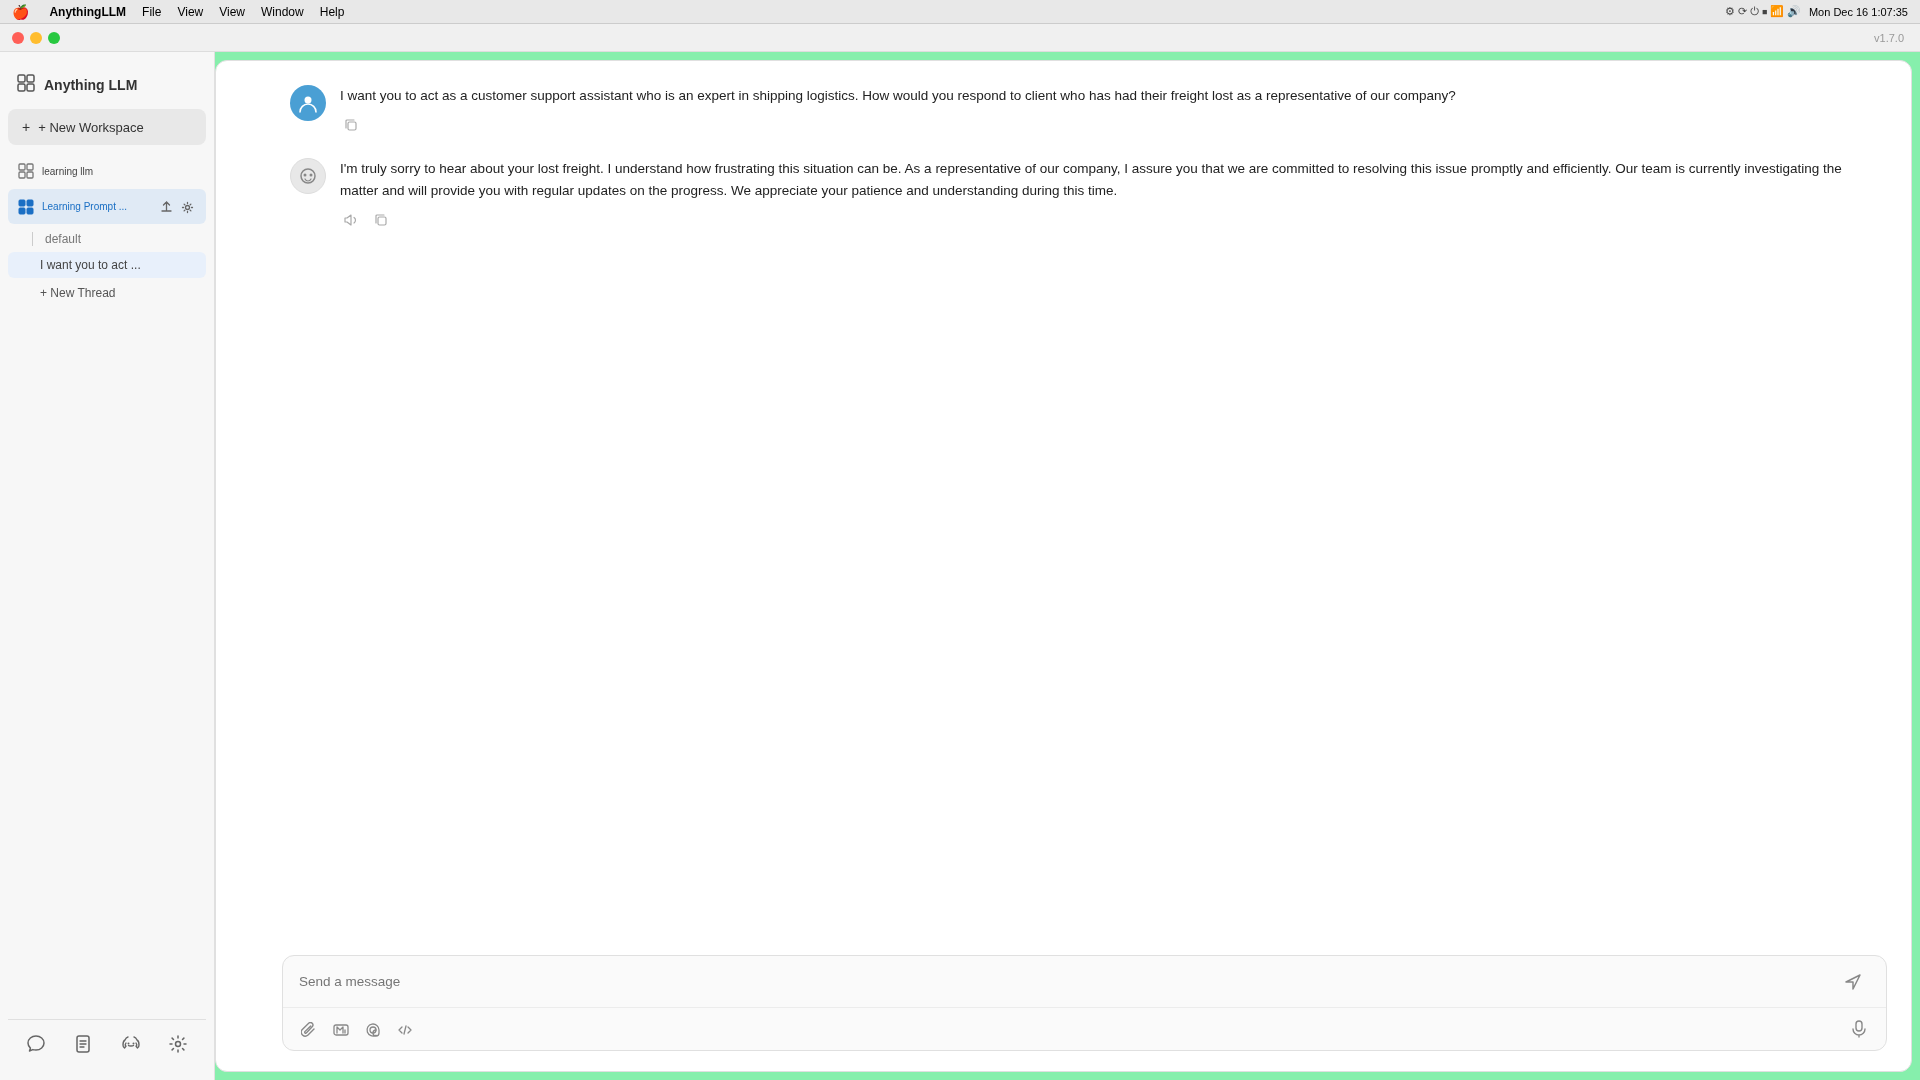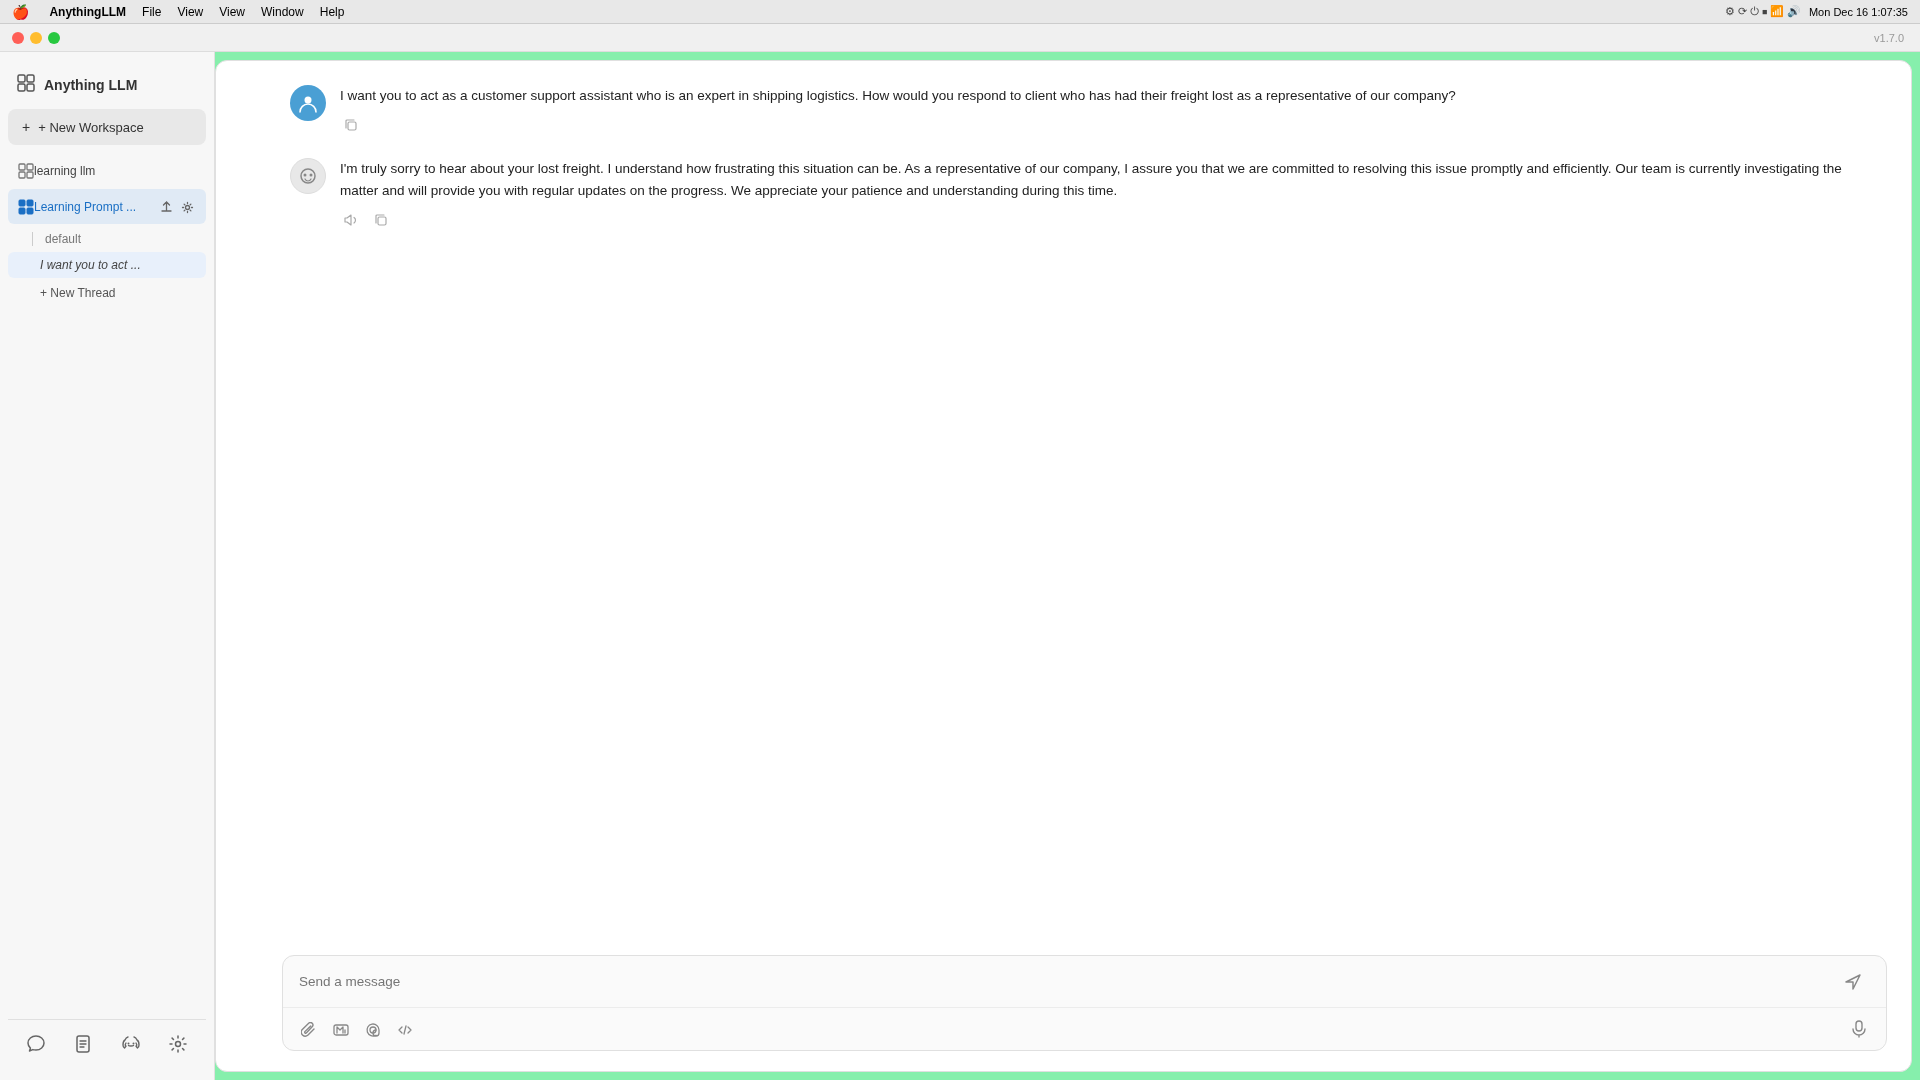--- a/index.html
+++ b/index.html
@@ -129,24 +129,25 @@
       color: #333;
       cursor: pointer;
       margin-bottom: 10px;
       width: 100%;
       text-align: left;
     }
 
     .workspace-item {
       display: flex;
       align-items: center;
+      gap: 8px;
       padding: 8px 10px;
       border-radius: 6px;
       cursor: pointer;
-      font-size: 12px;
+      font-size: 10px;
       color: #444;
       margin-bottom: 2px;
     }
     .workspace-item.active {
       background: #e0eaf5;
       color: #1a6fc4;
       font-weight: 500;
     }
 
     .workspace-item-actions {
@@ -448,21 +449,21 @@
           </button>
         </div>
       </div>
 
       <div class="thread-section">
         <div class="thread-default">
           <div class="thread-default-line"></div>
           <span>default</span>
         </div>
         <div class="thread-item">
-          <span style="overflow:hidden; text-overflow:ellipsis; white-space:nowrap;font-style:italic;">I want you to act ...</span>
+          <span style="overflow:hidden; text-overflow:ellipsis; white-space:nowrap;">I want you to act ...</span>
         </div>
         <div class="new-thread-btn">
           <span>+ New Thread</span>
         </div>
       </div>
 
       <div class="sidebar-bottom">
         <button class="sidebar-bottom-btn" title="Feedback">
           <svg width="20" height="20" viewBox="0 0 20 20" fill="none">
             <path d="M10 2C5.6 2 2 5.1 2 9c0 2 .9 3.8 2.4 5.1L3.5 17l3.2-1.4C7.8 15.9 8.9 16 10 16c4.4 0 8-3.1 8-7s-3.6-7-8-7z" stroke="#666" stroke-width="1.5" stroke-linejoin="round"></path>

